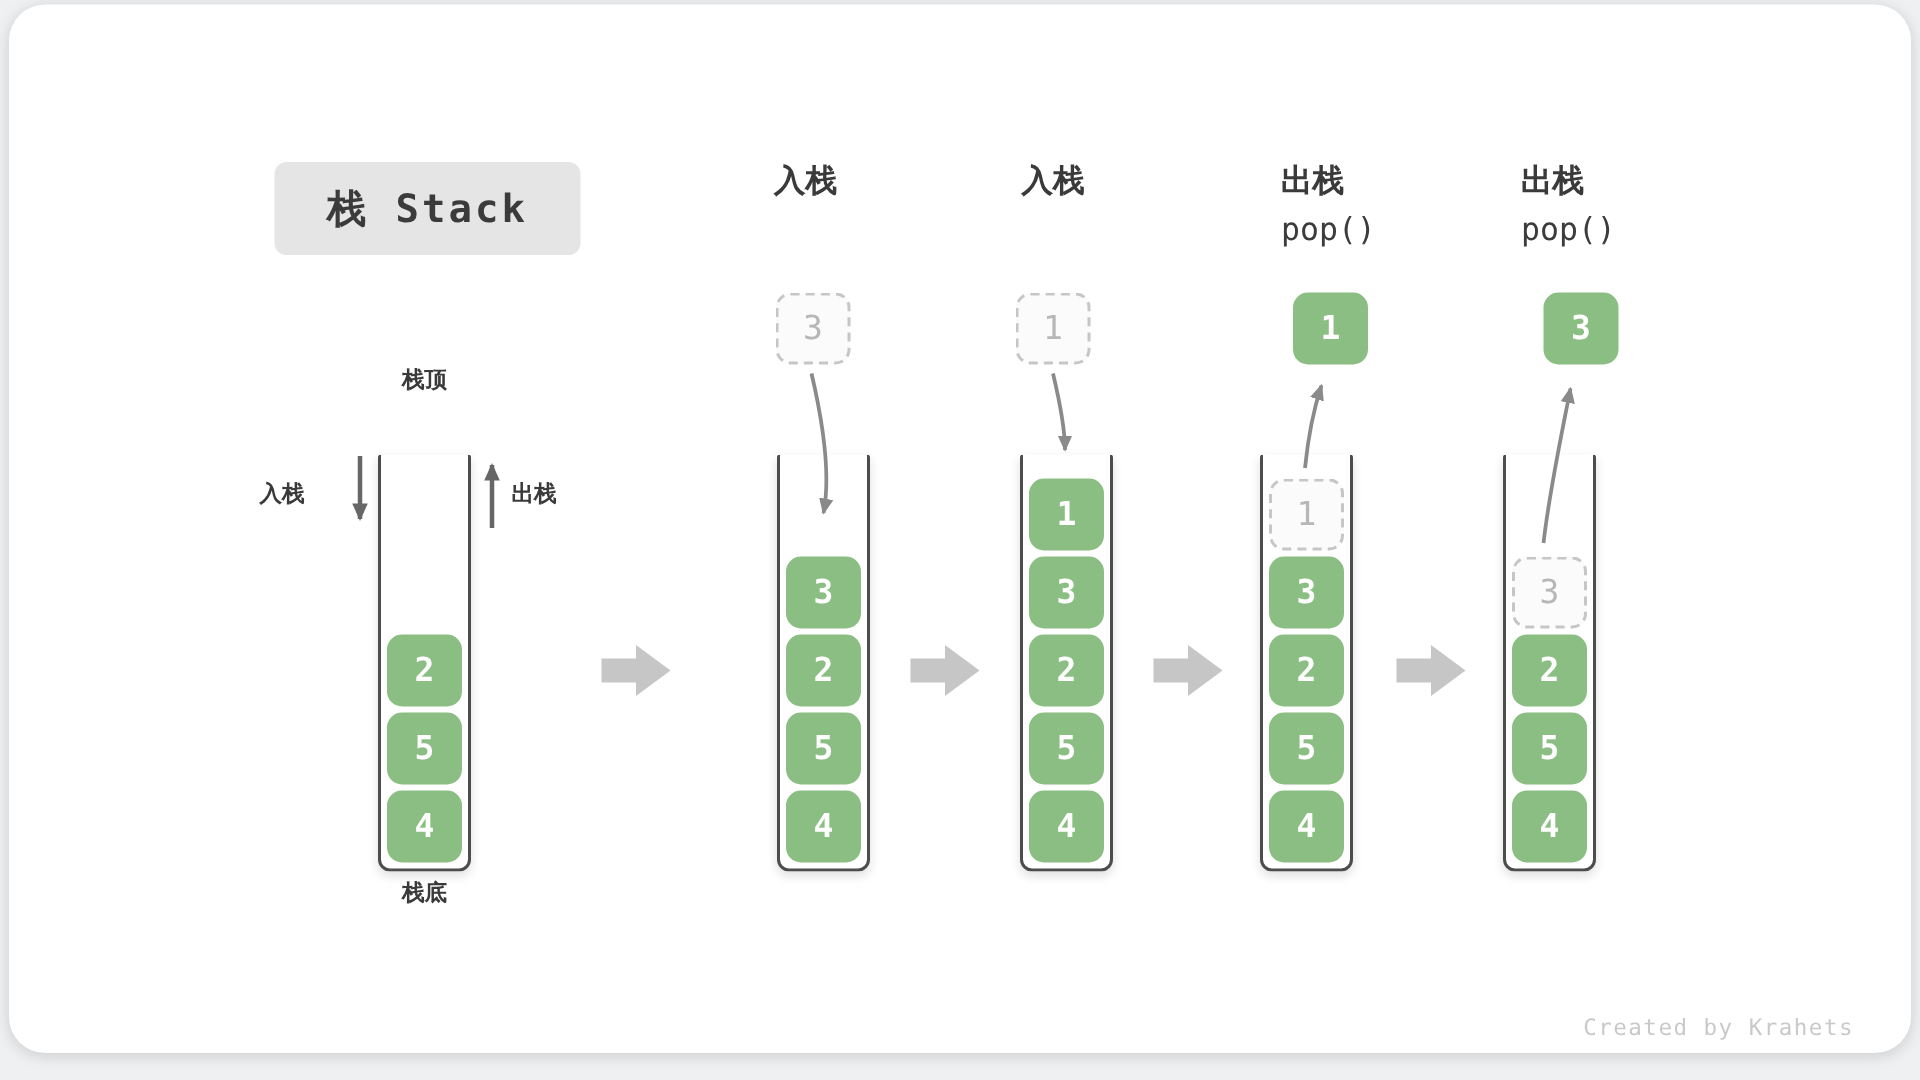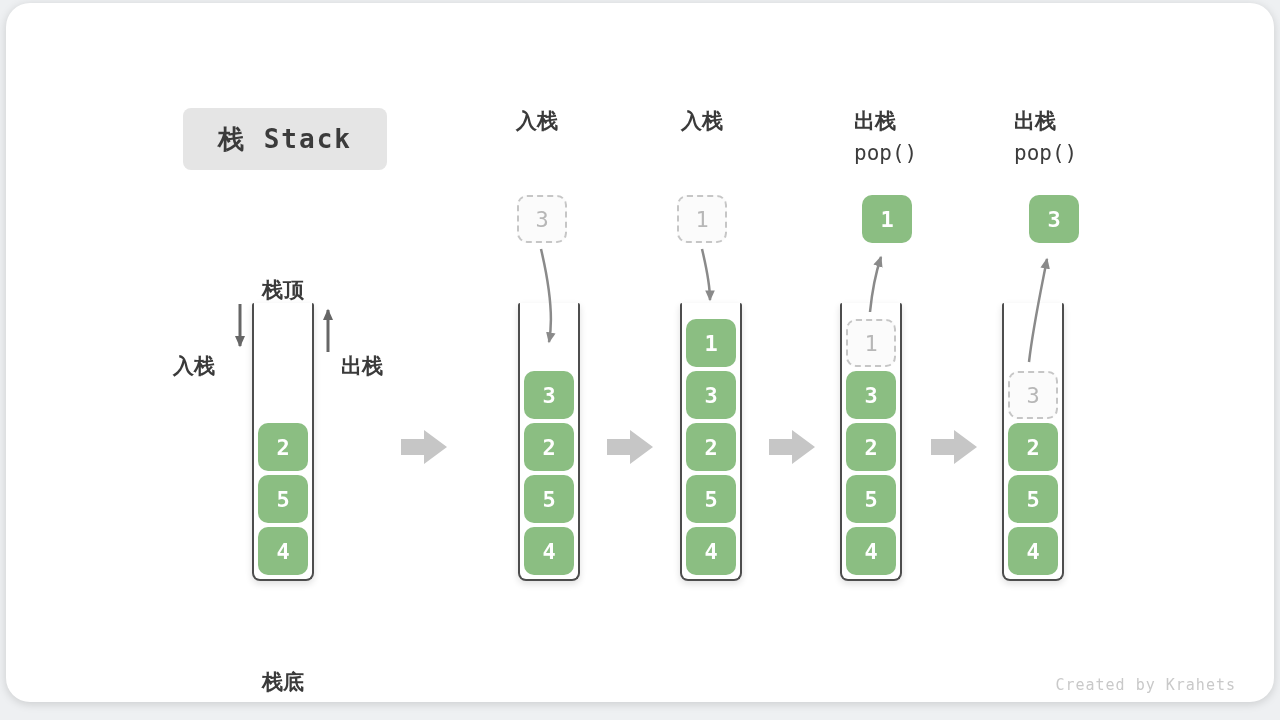--- a/index.html
+++ b/index.html
@@ -16,23 +16,22 @@
     box-shadow:0 2px 10px rgba(0,0,0,0.15);
   }
   .title-box{
     position:absolute;left:183px;top:108px;width:204px;height:62px;
     background:#e5e5e5;border-radius:8px;
     display:flex;align-items:center;justify-content:center;
     font-family:"DejaVu Sans Mono","Liberation Sans",sans-serif;
     font-weight:700;font-size:26px;color:#3b3b3b;letter-spacing:2px;
   }
   .side-label{
-    position:absolute;font-weight:700;font-size:21px;color:#3a3a3a;
+    position:absolute;font-weight:700;font-size:15px;color:#3a3a3a;
     white-space:nowrap;
-    margin-top:32px;
   }
   .centered{width:62px;text-align:center;}
   .op-header{
     position:absolute;top:104px;width:170px;
     font-size:21px;color:#3a3a3a;line-height:33px;white-space:nowrap;
   }
   .op-cn{font-weight:700;}
   .op-code{font-family:"DejaVu Sans Mono",monospace;font-weight:500;color:#3c3c3c;}
   .op-arg{color:#5fa153;font-weight:700;}
   .stack-container{
@@ -58,21 +57,21 @@
 <body>
 
 <div class="canvas">
   <div class="card"></div>
 
   <div class="title-box">
     <span>栈 Stack</span>
   </div>
 
   <div class="side-label centered" style="left:252px;top:244px;">栈顶</div>
-  <div class="side-label centered" style="left:252px;top:636px;">栈底</div>
+  <div class="side-label centered" style="left:252px;top:586px;">栈底</div>
   <div class="side-label" style="left:173px;top:320px;">入栈</div>
   <div class="side-label" style="left:341px;top:320px;">出栈</div>
 
   <div id="ops">
       <div class="op-header" style="left: 516px;">
         <div class="op-cn">入栈</div>
       </div>
       <div class="op-header" style="left: 681px;">
         <div class="op-cn">入栈</div>
       </div>

